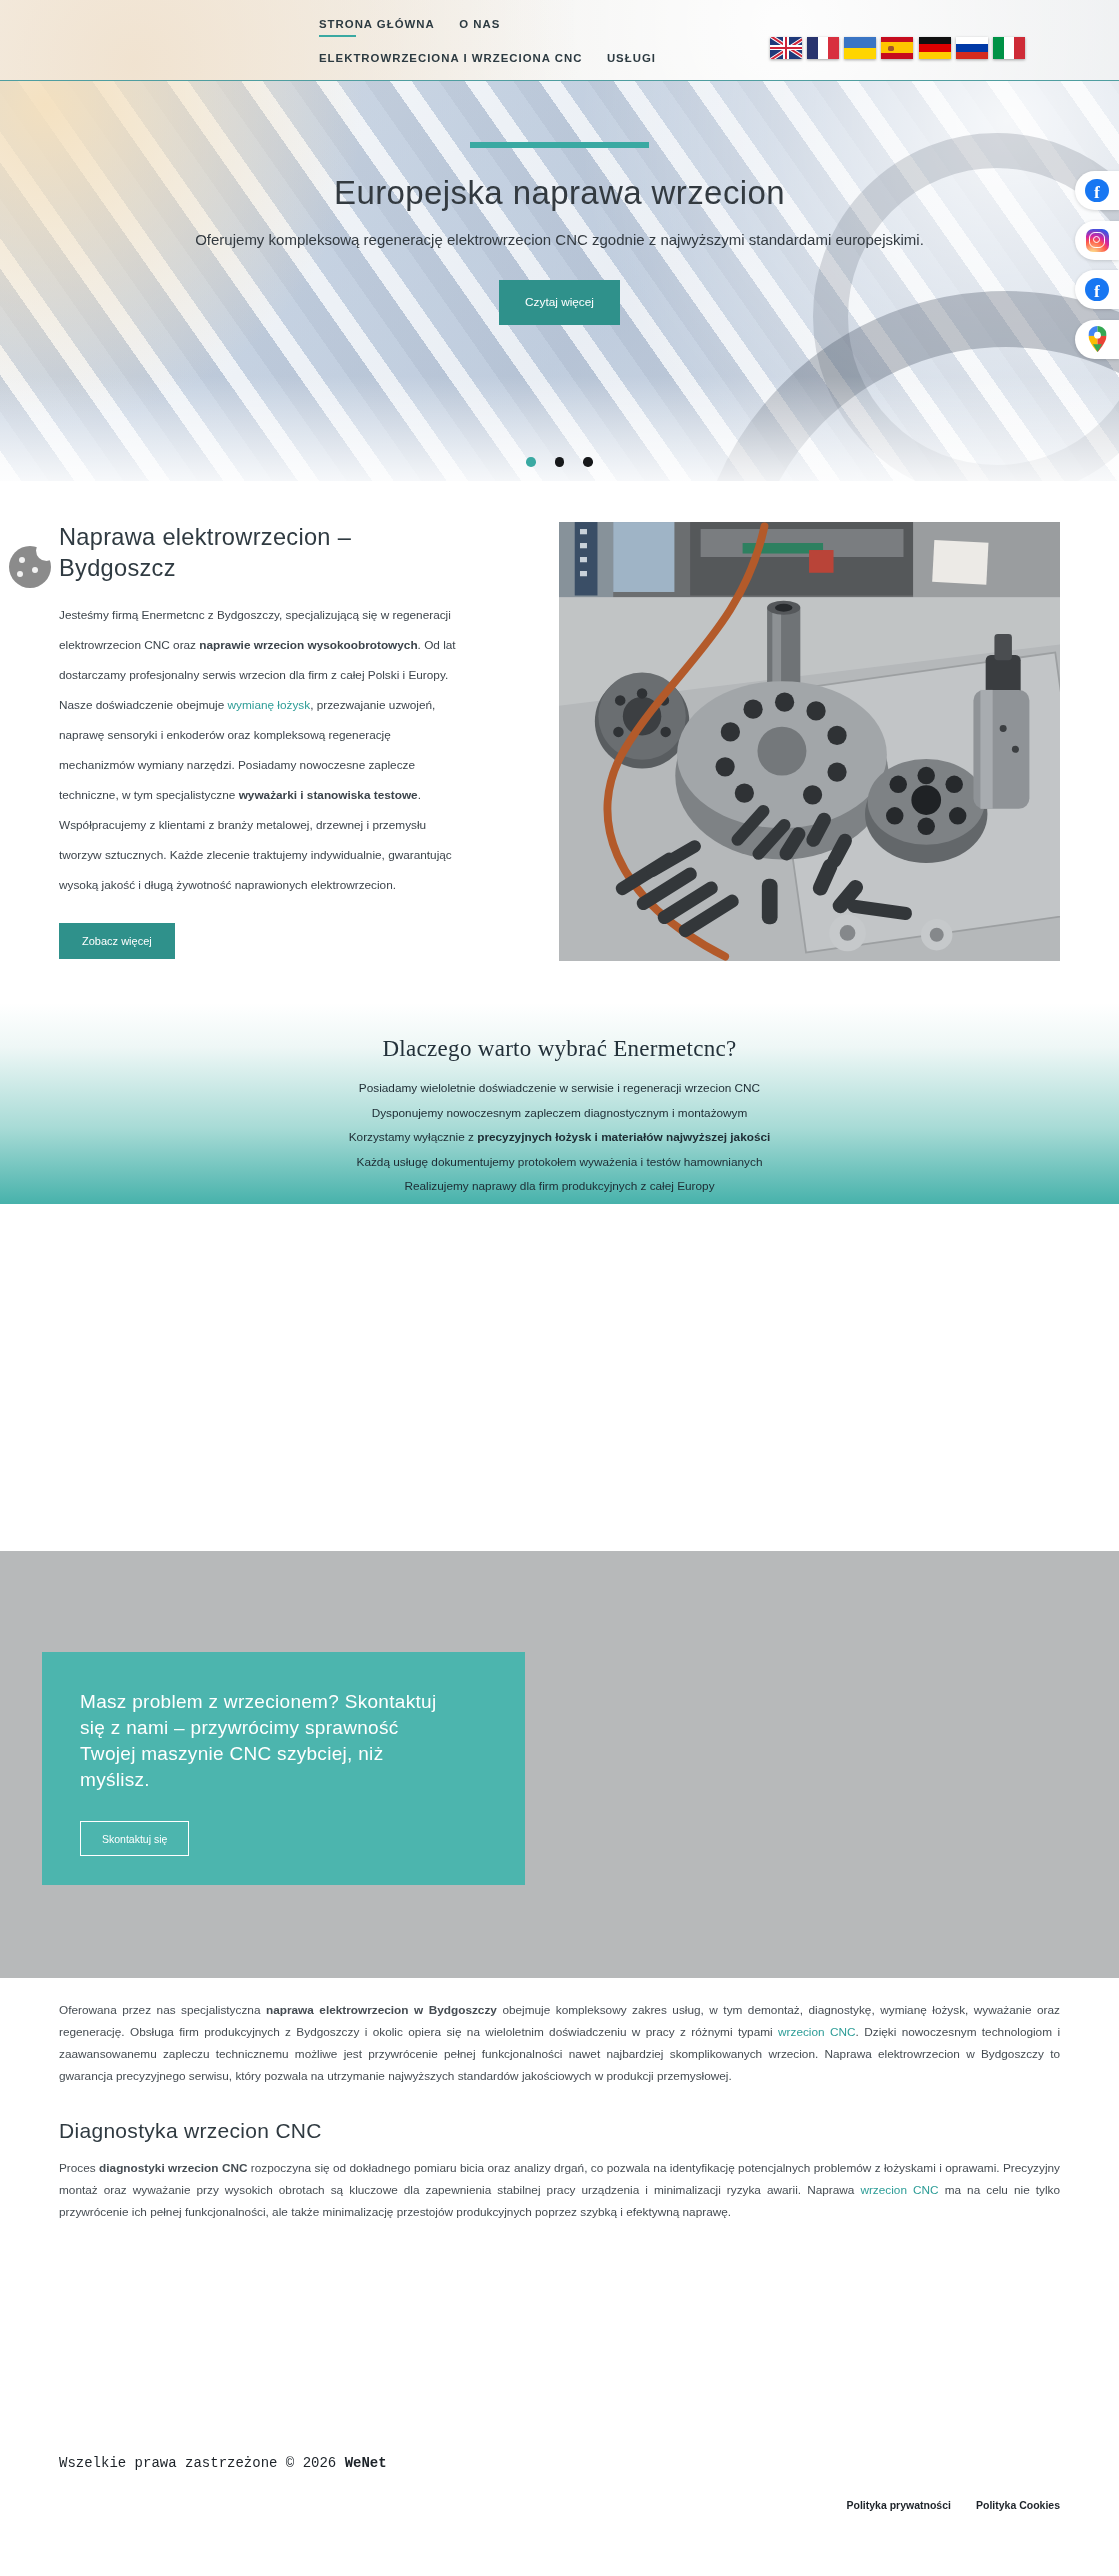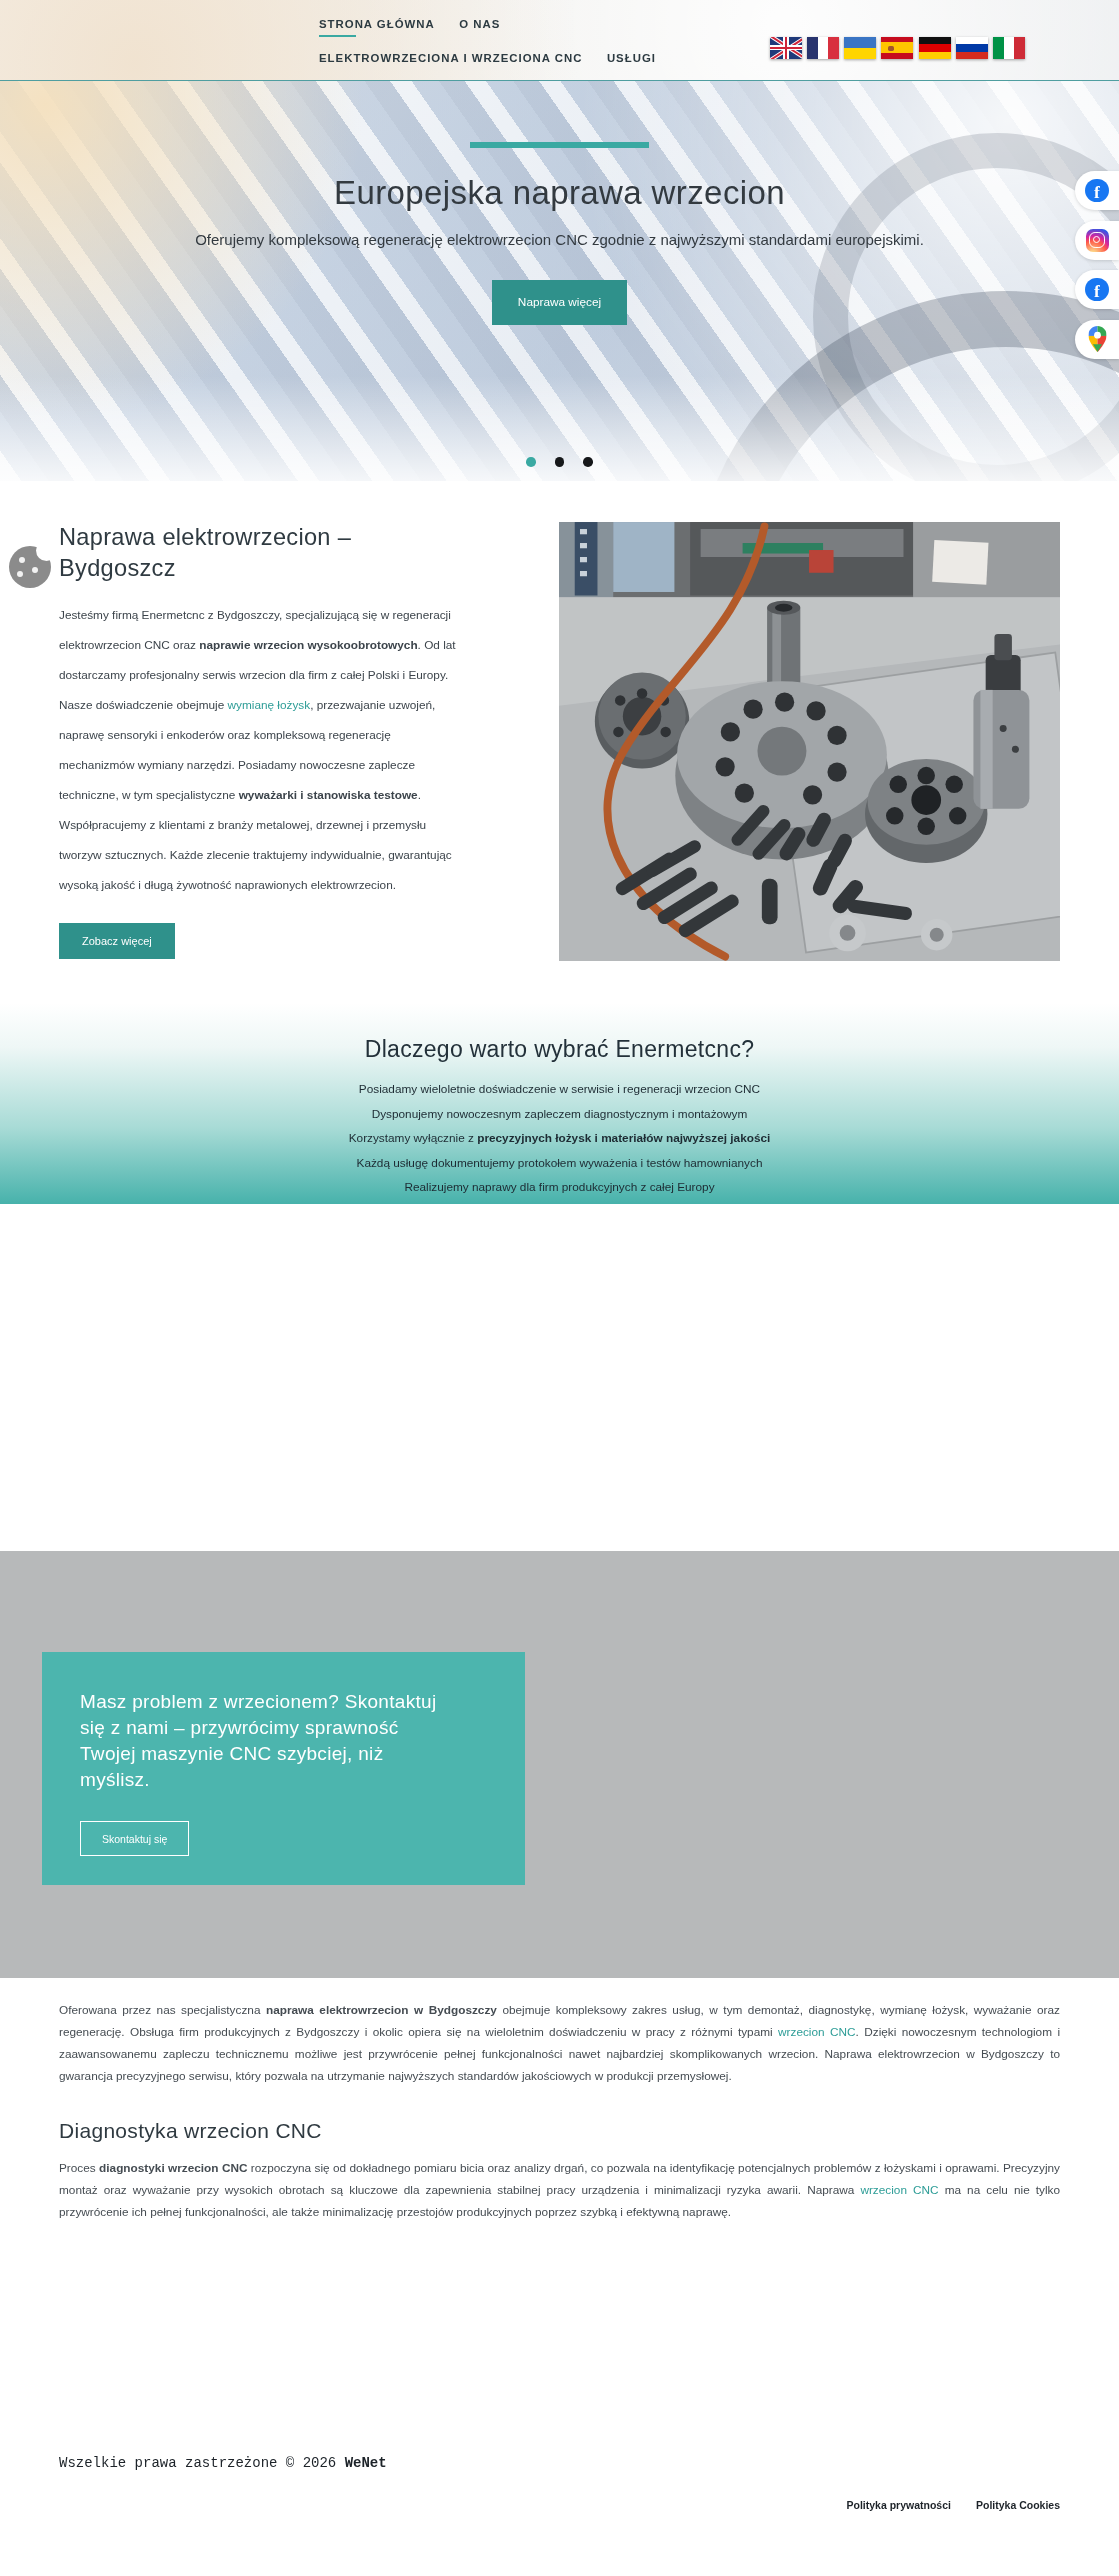--- a/index.html
+++ b/index.html
@@ -76,21 +76,21 @@
   .cookie-btn i{position:absolute;width:6.1px;height:6.1px;border-radius:50%;background:#f2f2f2;display:block}
   .cookie-btn .c1{left:10.5px;top:11.4px}.cookie-btn .c2{left:8.7px;top:24.5px}.cookie-btn .c3{left:23px;top:21px}
   .about-col{position:absolute;left:59px;top:41px;width:404px;}
   .about-h{font-size:23.6px;font-weight:400;color:var(--heading);line-height:31px;letter-spacing:0.3px;}
   .about-p{margin-top:15.7px;font-size:11.8px;line-height:30px;color:var(--body);}
   .about-btn{display:inline-block;margin-top:23px;background:var(--btn);color:#fff;font-size:11px;padding:12.2px 23px;cursor:pointer;}
   .photo{position:absolute;right:59px;top:41px;width:501px;height:439px;}
 
   
   .why{height:201px;text-align:center;background:linear-gradient(to bottom,#ffffff 0%,#eef7f6 22%,#a8dbd6 62%,#47b2ab 100%);}
-  .why-h{padding-top:33px;font-size:23px;font-weight:400;color:#23313a;letter-spacing:0.3px;}
+  .why-h{padding-top:33px;font-size:23px;font-weight:400;color:#23313a;letter-spacing:0.3px;font-family:Liberation Serif, serif;}
   .why-list{margin-top:14px;font-size:11.8px;line-height:24.5px;color:#1d2b33;}
 
   
   .gap{height:347px;background:#fff;}
   .grey-band{height:427px;background:var(--greyband);position:relative;}
   .cta-box{position:absolute;left:42px;top:101px;width:483px;height:233px;background:var(--ctabox);padding:37px 38px;}
   .cta-h{color:#fff;font-size:19px;font-weight:400;line-height:26px;max-width:376px;letter-spacing:0.3px;}
   .cta-btn{display:inline-block;margin-top:28px;border:0.9px solid #fff;color:#fff;font-size:10.5px;padding:10.5px 21px;cursor:pointer;background:transparent;}
 
   
@@ -137,21 +137,21 @@
 </div>
 
 <div class="hero">
   <div class="hero-ring"></div>
   <div class="hero-ring2"></div>
   <div class="hero-fade"></div>
   <div class="hero-inner">
     <div class="accent-bar"></div>
     <div class="hero-title">Europejska naprawa wrzecion</div>
     <div class="hero-sub">Oferujemy kompleksową regenerację elektrowrzecion CNC zgodnie z najwyższymi standardami europejskimi.</div>
-    <span class="hero-btn">Naprawa więcej</span>
+    <span class="hero-btn">Czytaj więcej</span>
   </div>
   <div class="dots">
     <span class="dot active"></span>
     <span class="dot"></span>
     <span class="dot"></span>
   </div>
   <div class="social-rail">
     <div class="social-pill">
         <span class="fb">f</span>
       </div>

